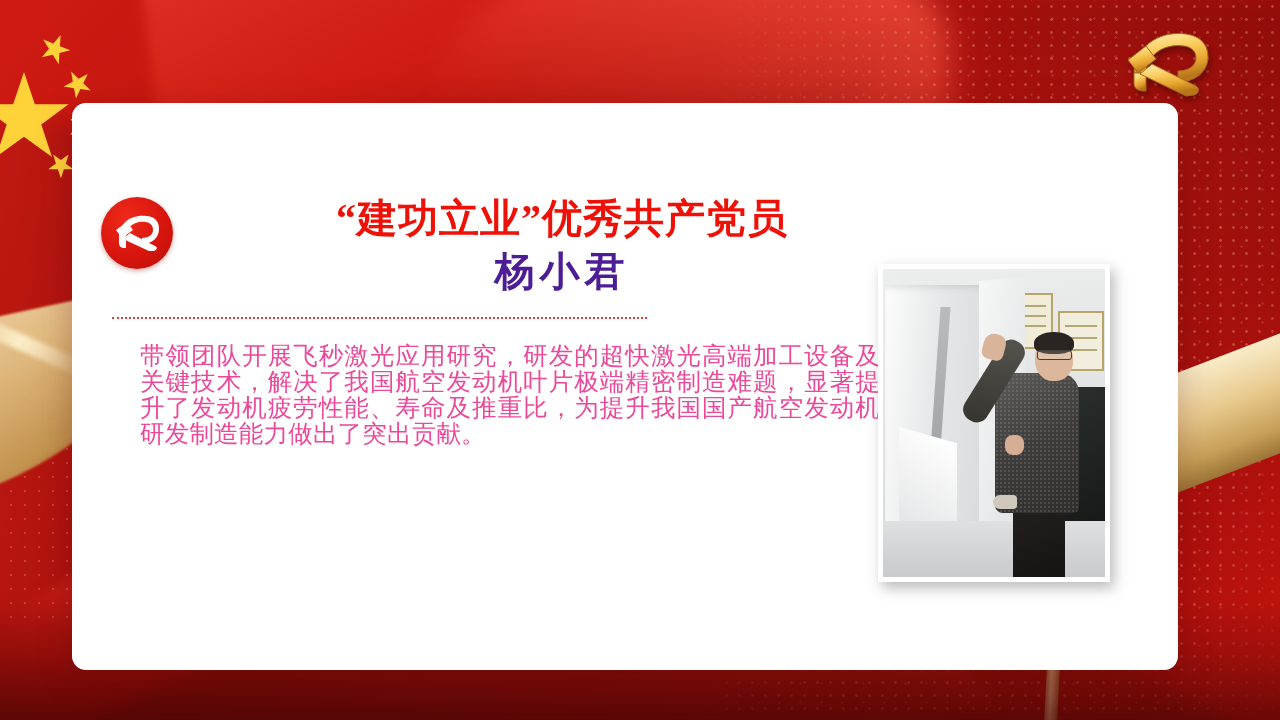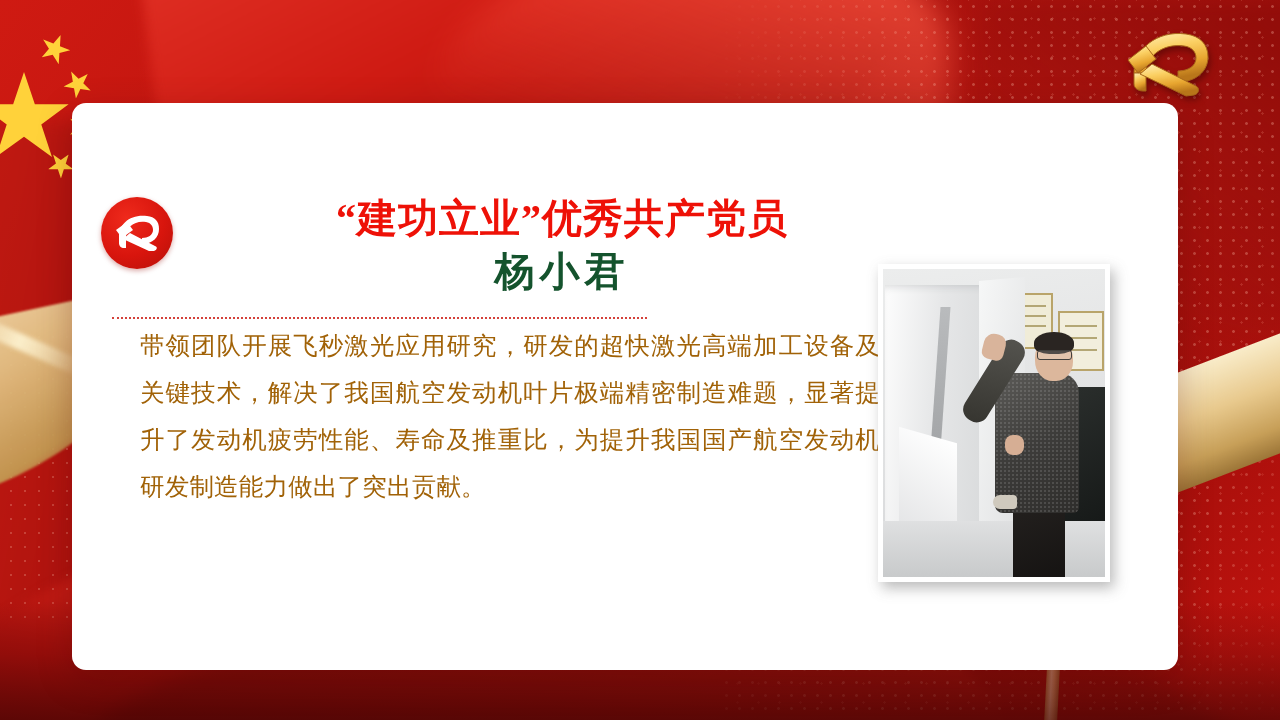--- a/index.html
+++ b/index.html
@@ -198,42 +198,42 @@
     line-height: 1.22;
     color: #ee1107;
     letter-spacing: 1px;
     white-space: nowrap;
   }
   .title-name {
     font-family: "Liberation Serif", "DejaVu Serif", serif;
     font-weight: 700;
     font-size: 40px;
     line-height: 1.28;
-    color: #14532d;
+    color: #4c1d95;
     letter-spacing: 5px;
     margin-top: 2px;
   }
 
   .divider-dotted {
     position: absolute;
     left: 40px; top: 214px;
     width: 535px;
     height: 0;
     border-top: 2px dotted #d4413a;
   }
 
   
   .body-text {
     position: absolute;
-    left: 68px; top: 219px;
+    left: 68px; top: 240px;
     width: 740px;
     font-family: "DejaVu Sans", "Liberation Sans", sans-serif;
     font-size: 24.5px;
-    line-height: 47px;
-    color: #a16207;
+    line-height: 26px;
+    color: #ec4899;
     text-align: justify;
     text-justify: inter-character;
     letter-spacing: .2px;
   }
 
   
   .photo-frame {
     position: absolute;
     left: 806px; top: 161px;
     width: 232px; height: 318px;

